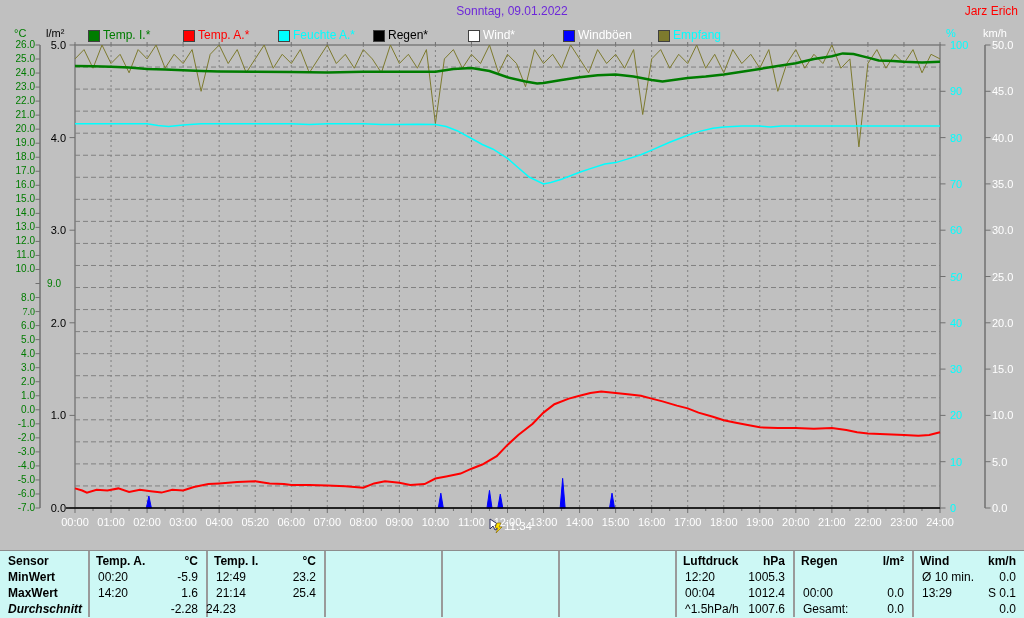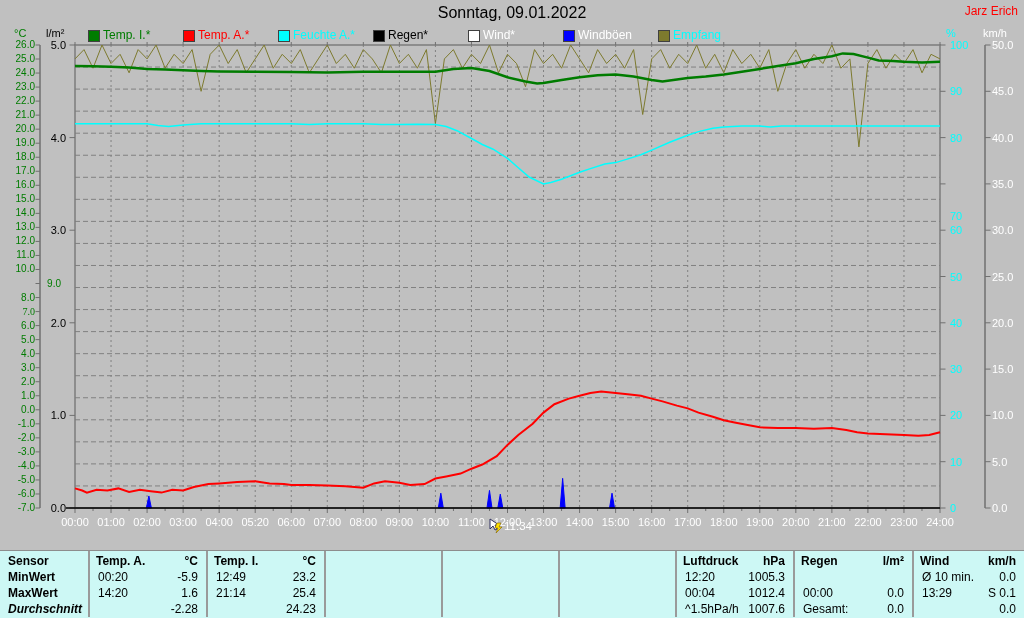--- a/index.html
+++ b/index.html
@@ -3,21 +3,21 @@
 <meta charset="utf-8">
 <style>
   html,body{margin:0;padding:0;background:#555;}
   .screen{
     position:relative;width:1024px;height:618px;overflow:hidden;
     background:#c0c0c0;
     font-family:"Liberation Sans", sans-serif;
     -webkit-font-smoothing:none;
   }
   .abs{position:absolute;}
-  .title{left:0;right:0;top:4px;text-align:center;color:#000000;font-size:16px;}
+  .title{left:0;right:0;top:4px;text-align:center;color:#6d28d9;font-size:12px;}
   .station{right:6px;top:4px;color:#ff0000;font-size:12px;}
   .unit{font-size:11px;top:27px;}
   .lbl{font-size:10px;line-height:12px;height:12px;}
   .xlbl{font-size:11px;line-height:13px;color:#ffffff;text-align:center;width:42px;}
   .legend-item{top:28px;height:14px;font-size:12px;line-height:14px;white-space:nowrap;}
   .legend-sq{position:absolute;top:2px;left:0;width:10px;height:10px;border:1px solid #404040;}
   .legend-txt{position:absolute;left:15px;top:0;}
   svg{position:absolute;left:0;top:0;}
   .cursor-time{left:504px;top:520px;color:#ffffff;font-size:11.5px;}
   .table{
@@ -306,23 +306,23 @@
       <div class="abs lbl" style="left: 0px; width: 35px; text-align: right; top: 502px; color: rgb(0, 124, 0);">-7.0</div>
       <div class="abs lbl" style="left: 40px; width: 26px; text-align: right; top: 39px; color: rgb(0, 0, 0); font-size: 11px;">5.0</div>
       <div class="abs lbl" style="left: 40px; width: 26px; text-align: right; top: 131.6px; color: rgb(0, 0, 0); font-size: 11px;">4.0</div>
       <div class="abs lbl" style="left: 40px; width: 26px; text-align: right; top: 224.2px; color: rgb(0, 0, 0); font-size: 11px;">3.0</div>
       <div class="abs lbl" style="left: 40px; width: 26px; text-align: right; top: 316.8px; color: rgb(0, 0, 0); font-size: 11px;">2.0</div>
       <div class="abs lbl" style="left: 40px; width: 26px; text-align: right; top: 409.4px; color: rgb(0, 0, 0); font-size: 11px;">1.0</div>
       <div class="abs lbl" style="left: 40px; width: 26px; text-align: right; top: 502px; color: rgb(0, 0, 0); font-size: 11px;">0.0</div>
       <div class="abs lbl" style="left: 950px; width: 30px; top: 39px; color: rgb(0, 255, 255); font-size: 11px;">100</div>
       <div class="abs lbl" style="left: 950px; width: 30px; top: 85.3px; color: rgb(0, 255, 255); font-size: 11px;">90</div>
       <div class="abs lbl" style="left: 950px; width: 30px; top: 131.6px; color: rgb(0, 255, 255); font-size: 11px;">80</div>
-      <div class="abs lbl" style="left: 950px; width: 30px; top: 177.9px; color: rgb(0, 255, 255); font-size: 11px; margin-top: 32px;">70</div>
+      <div class="abs lbl" style="left: 950px; width: 30px; top: 177.9px; color: rgb(0, 255, 255); font-size: 11px;">70</div>
       <div class="abs lbl" style="left: 950px; width: 30px; top: 224.2px; color: rgb(0, 255, 255); font-size: 11px;">60</div>
-      <div class="abs lbl" style="left: 950px; width: 30px; top: 270.5px; color: rgb(0, 255, 255); font-size: 11px;">50</div>
+      <div class="abs lbl" style="left: 950px; width: 30px; top: 270.5px; color: rgb(0, 255, 255); font-size: 11px; font-style: italic;">50</div>
       <div class="abs lbl" style="left: 950px; width: 30px; top: 316.8px; color: rgb(0, 255, 255); font-size: 11px;">40</div>
       <div class="abs lbl" style="left: 950px; width: 30px; top: 363.1px; color: rgb(0, 255, 255); font-size: 11px;">30</div>
       <div class="abs lbl" style="left: 950px; width: 30px; top: 409.4px; color: rgb(0, 255, 255); font-size: 11px;">20</div>
       <div class="abs lbl" style="left: 950px; width: 30px; top: 455.7px; color: rgb(0, 255, 255); font-size: 11px;">10</div>
       <div class="abs lbl" style="left: 950px; width: 30px; top: 502px; color: rgb(0, 255, 255); font-size: 11px;">0</div>
       <div class="abs lbl" style="left: 992px; width: 32px; top: 39px; color: rgb(255, 255, 255); font-size: 11px;">50.0</div>
       <div class="abs lbl" style="left: 992px; width: 32px; top: 85.3px; color: rgb(255, 255, 255); font-size: 11px;">45.0</div>
       <div class="abs lbl" style="left: 992px; width: 32px; top: 131.6px; color: rgb(255, 255, 255); font-size: 11px;">40.0</div>
       <div class="abs lbl" style="left: 992px; width: 32px; top: 177.9px; color: rgb(255, 255, 255); font-size: 11px;">35.0</div>
       <div class="abs lbl" style="left: 992px; width: 32px; top: 224.2px; color: rgb(255, 255, 255); font-size: 11px;">30.0</div>
@@ -384,21 +384,21 @@
       <div class="tcell" style="left: 88px; top: 18px; width: 110px; text-align: right;">-5.9</div>
       <div class="tcell" style="left: 98px; top: 34px; text-align: left;">14:20</div>
       <div class="tcell" style="left: 88px; top: 34px; width: 110px; text-align: right;">1.6</div>
       <div class="tcell" style="left: 88px; top: 50px; width: 110px; text-align: right;">-2.28</div>
       <div class="tcell bold" style="left: 214px; top: 2px; text-align: left;">Temp. I.</div>
       <div class="tcell bold" style="left: 206px; top: 2px; width: 110px; text-align: right;">°C</div>
       <div class="tcell" style="left: 216px; top: 18px; text-align: left;">12:49</div>
       <div class="tcell" style="left: 206px; top: 18px; width: 110px; text-align: right;">23.2</div>
       <div class="tcell" style="left: 216px; top: 34px; text-align: left;">21:14</div>
       <div class="tcell" style="left: 206px; top: 34px; width: 110px; text-align: right;">25.4</div>
-      <div class="tcell" style="left: 206px; top: 50px; width: 110px; text-align: right;">24.23</div>
+      <div class="tcell" style="left: 206px; top: 50px; width: 110px; text-align: left;">24.23</div>
       <div class="tcell bold" style="left: 683px; top: 2px; text-align: left;">Luftdruck</div>
       <div class="tcell bold" style="left: 675px; top: 2px; width: 110px; text-align: right;">hPa</div>
       <div class="tcell" style="left: 685px; top: 18px; text-align: left;">12:20</div>
       <div class="tcell" style="left: 675px; top: 18px; width: 110px; text-align: right;">1005.3</div>
       <div class="tcell" style="left: 685px; top: 34px; text-align: left;">00:04</div>
       <div class="tcell" style="left: 675px; top: 34px; width: 110px; text-align: right;">1012.4</div>
       <div class="tcell" style="left: 685px; top: 50px; text-align: left;">^1.5hPa/h</div>
       <div class="tcell" style="left: 675px; top: 50px; width: 110px; text-align: right;">1007.6</div>
       <div class="tcell bold" style="left: 801px; top: 2px; text-align: left;">Regen</div>
       <div class="tcell bold" style="left: 793px; top: 2px; width: 111px; text-align: right;">l/m²</div>

